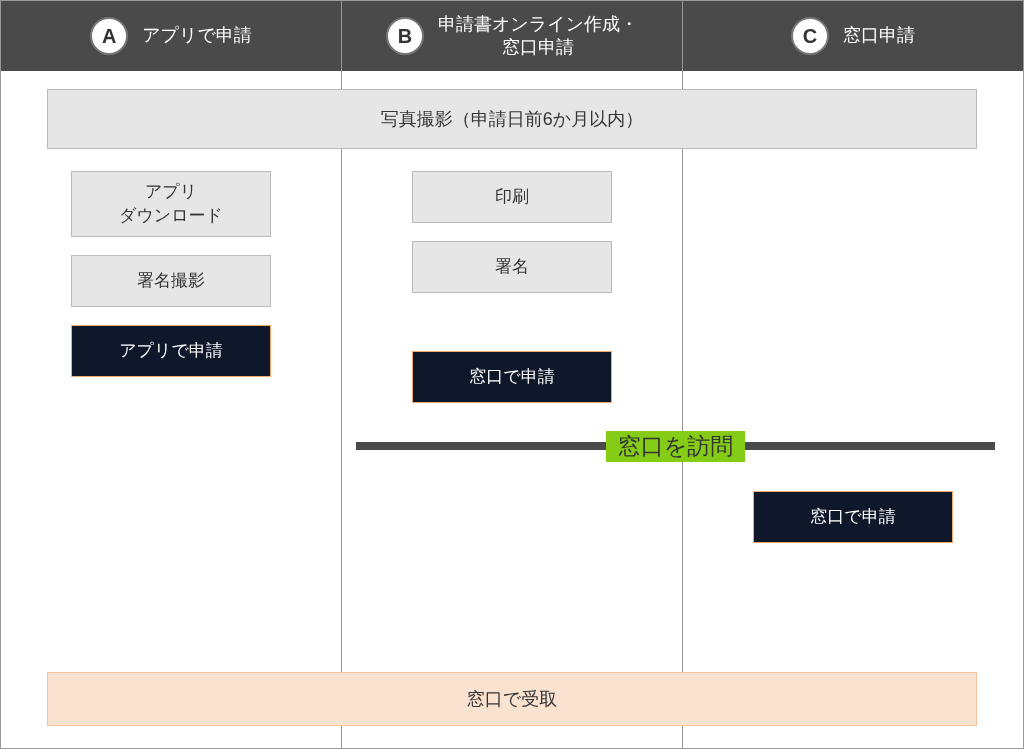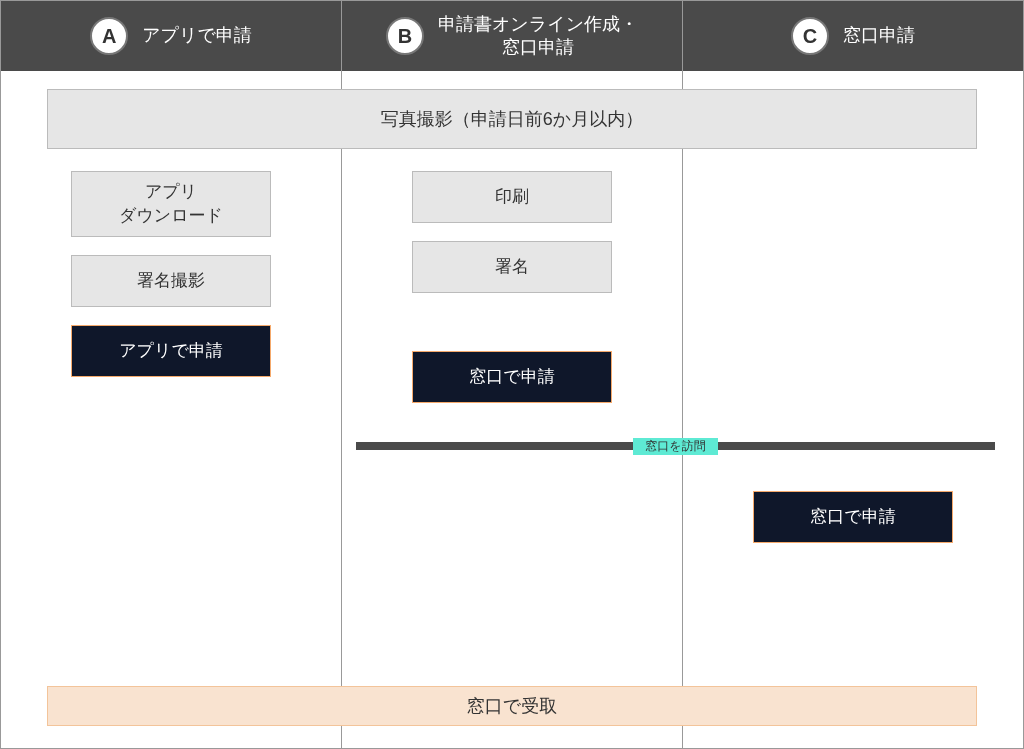--- a/index.html
+++ b/index.html
@@ -99,21 +99,21 @@
     display: flex;
     align-items: center;
     justify-content: center;
     z-index: 5;
   }
   .pickup-bar {
     position: absolute;
     bottom: 22px;
     left: 46px;
     right: 46px;
-    height: 40px;
+    height: 54px;
     background: #f9e3d0;
     border: 1px solid #f3c49a;
     color: #333;
     font-size: 18px;
     display: flex;
     align-items: center;
     justify-content: center;
     z-index: 5;
   }
   .visit-bar {
@@ -126,23 +126,23 @@
     align-items: center;
     z-index: 5;
   }
   .visit-line {
     flex: 1;
     height: 8px;
     background: #4a4a4a;
   }
   .visit-label {
     color: #333;
-    font-size: 12px;
+    font-size: 23px;
     padding: 0 12px;
-    background: #5eead4;
+    background: #84cc16;
   }
   .spacer { height: 40px; }
   .col-c-lower { margin-top: 320px; }
 </style>
 </head>
 <body>
 
 <div class="container">
 
   <div class="header">

